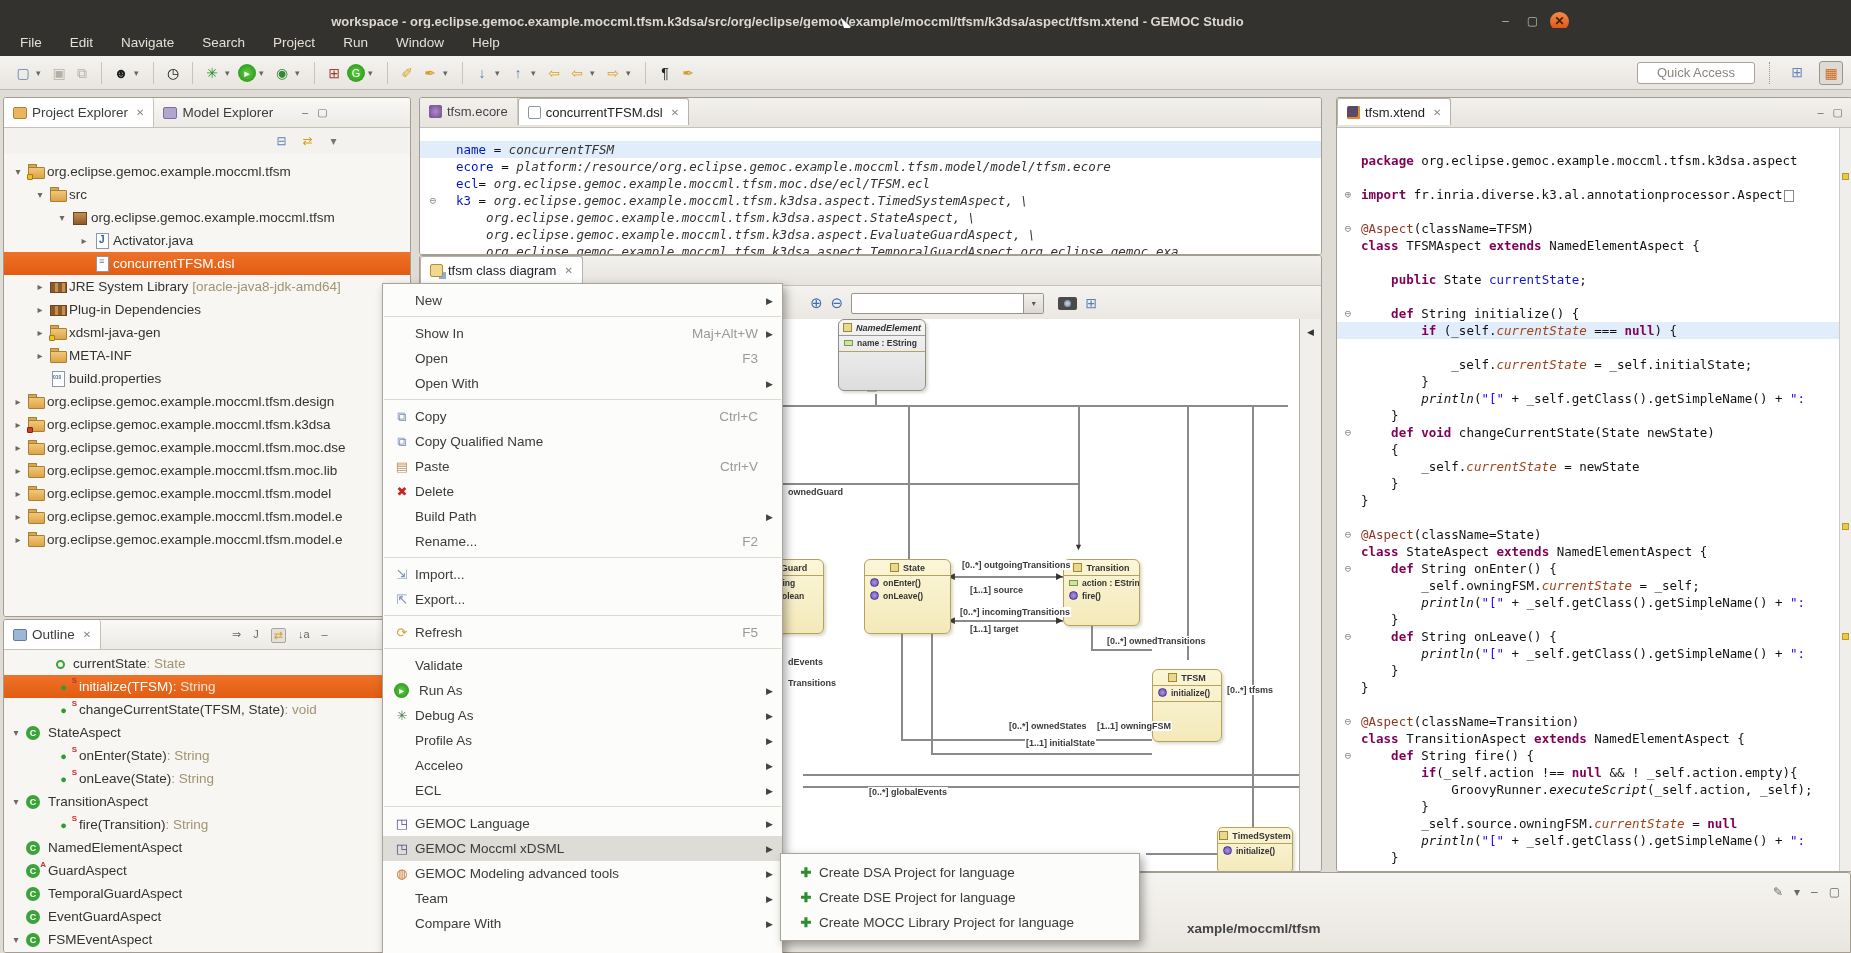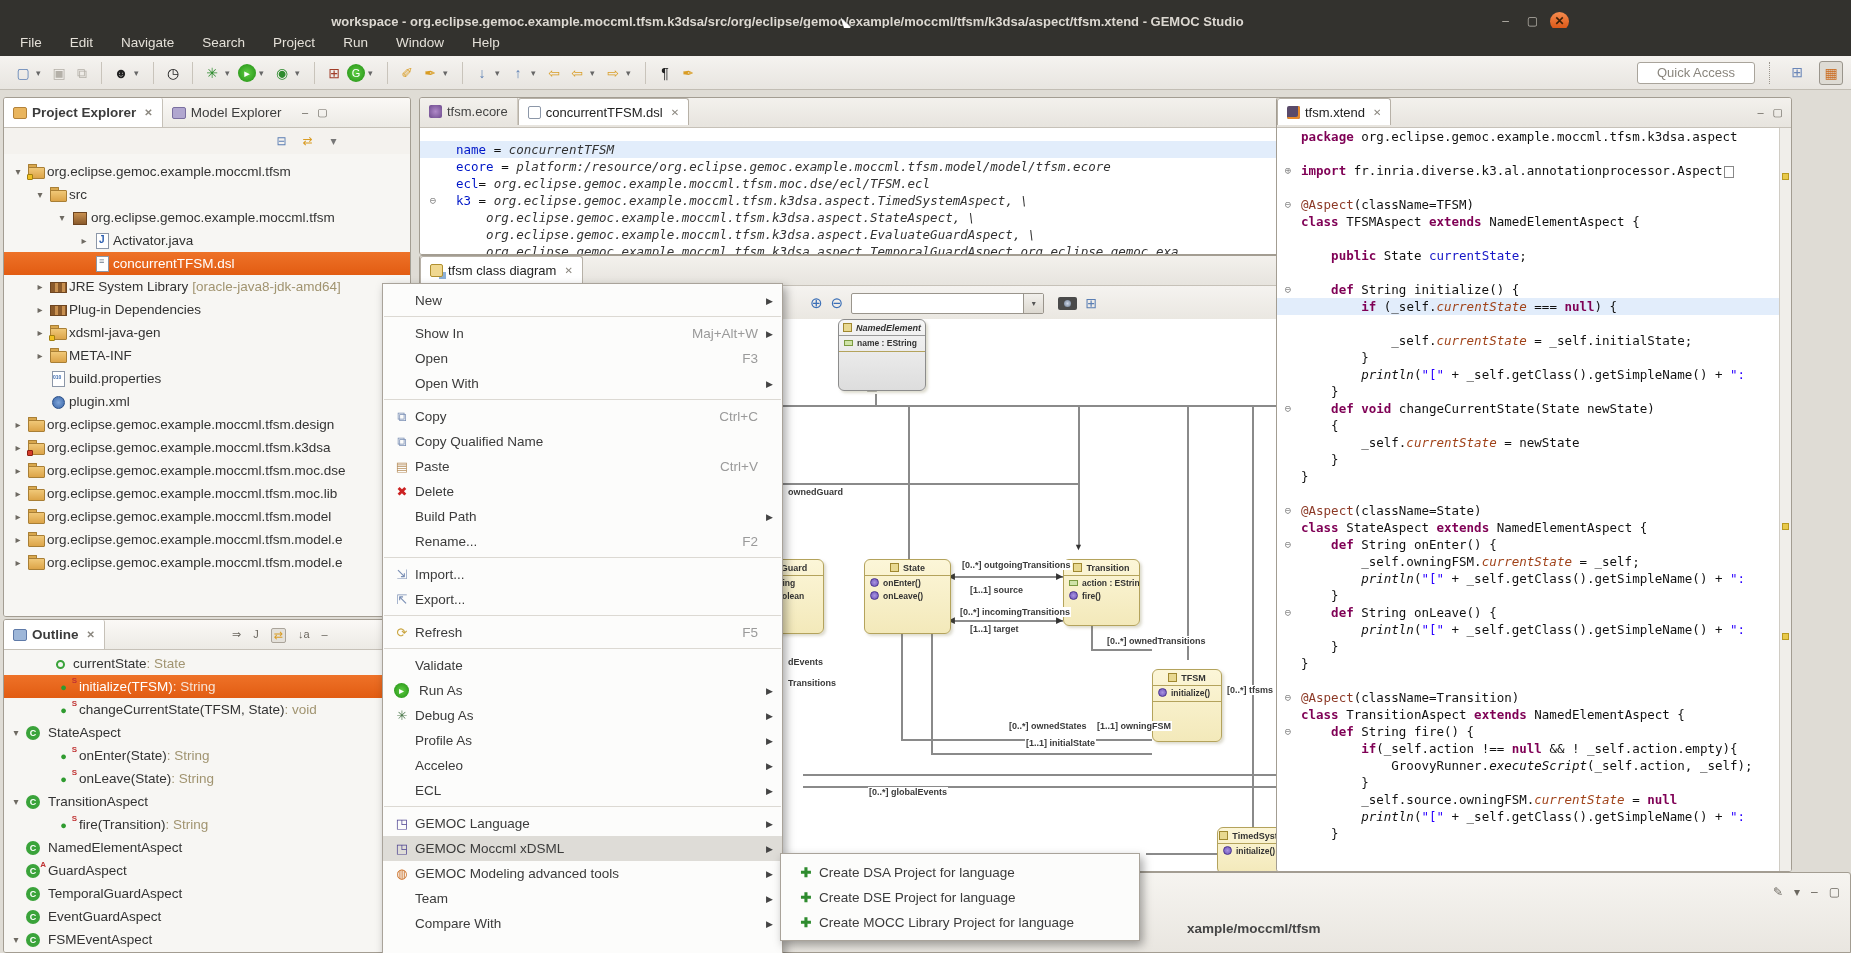--- a/index.html
+++ b/index.html
@@ -28,24 +28,24 @@
   .dotsep{width:2px;height:22px;border-left:1px dotted #9a958c;margin:0 4px}
   .persp{width:24px;height:24px;text-align:center;line-height:22px;font-size:14px;color:#6a86b8}
   .persp.active{border:1px solid #9a958c;border-radius:3px;background:#dedbd4;color:#c96a1e}
   
   .workbench{position:absolute;left:0;top:90px;width:1851px;height:863px;background:#dfdcd5}
   .panel,.estack{position:absolute;background:#f4f2ee;border:1px solid #a39d92;border-radius:3px;overflow:hidden}
   .pe{left:3px;top:7px;width:408px;height:520px}
   .outlinep{left:3px;top:529px;width:408px;height:334px}
   .top-editor{left:419px;top:7px;width:903px;height:158px}
   .diagram{left:419px;top:165px;width:903px;height:617px}
-  .right-editor{left:1276px;top:7px;width:516px;height:775px}
+  .right-editor{left:1336px;top:7px;width:516px;height:775px}
   .vtabs{height:30px;background:linear-gradient(#fbf9f6,#eceae5);border-bottom:1px solid #c6c1b8;display:flex;align-items:center;position:relative}
   .vtab{display:flex;align-items:center;gap:5px;padding:0 9px;height:29px;font-size:13.5px;color:#3c3c3c}
-  .vtab.sel{background:#fff;border-right:1px solid #c6c1b8;border-radius:2px 2px 0 0;font-weight:bold}
+  .vtab.sel{background:#fff;border-right:1px solid #c6c1b8;border-radius:2px 2px 0 0;font-weight:normal}
   .vt-right{position:absolute;display:flex;gap:9px;color:#6b675f;font-size:11px}
   .pe .vt-right{left:298px;top:8px}
   .vic{width:14px;height:12px;border-radius:2px}
   .vic-pe{background:#e9b55e;border:1px solid #b3823a}
   .vic-me{background:#b0a6cf;border:1px solid #7a6fa0}
   .vic-ol{background:#9db6d8;border:1px solid #5f7aa8}
   .tclose{color:#8a867e;font-size:10px;margin-left:3px}
   .vtoolbar{height:26px;display:flex;align-items:center;justify-content:flex-end;gap:9px;padding-right:68px;color:#777;font-size:12px}
   .vtb{width:17px;text-align:center}
   .pressed{border:1px solid #aaa49a;border-radius:2px;background:#e4e1da}
@@ -85,21 +85,21 @@
   .etab{display:flex;align-items:center;gap:5px;height:27px;padding:0 9px;font-size:13px;color:#444;border-right:1px solid #cfcac1}
   .etab.sel{background:#fff;border:1px solid #b7b1a7;border-bottom:none;border-radius:3px 3px 0 0;color:#222}
   .eic{width:13px;height:13px;border-radius:2px}
   .eic-ecore{background:radial-gradient(#b089c8,#6d4a8d)}
   .eic-dsl{background:#fff;border:1px solid #8c97a8}
   .eic-diag{background:#f0d890;border:1px solid #b09030;box-shadow:6px 5px 0 -3px #8cb0d8}
   .eic-xtend{background:#5a4a6a;box-shadow:inset -2px -2px 0 #e88a2a}
   .et-right{position:absolute;right:8px;top:8px;display:flex;gap:9px;color:#6b675f;font-size:11px}
   .code{background:#fff;height:calc(100% - 30px);overflow:hidden;font-family:"DejaVu Sans Mono",monospace;font-size:12.5px}
   .code.dsl{padding-top:13px}
-  .code.xtend{padding-top:0}
+  .code.xtend{padding-top:24px}
   .cline{height:17px;display:flex;align-items:center}
   .chl{background:#e2edfb}
   .fold{flex:none;text-align:center;color:#8a8a8a;font-size:11px}
   .dsl .fold{width:26px}
   .xtend .fold{width:22px}
   .ctxt{white-space:pre}
   .dsl .ctxt{padding-left:10px}
   .xtend .ctxt{padding-left:2px}
   .t-kw{color:#0017c8}
   .t-vl{font-style:italic;color:#333}
@@ -316,25 +316,20 @@
         <div class="trow" style="padding-left: 28px;">
           <span class="tarr">▸</span>
           <span class="ti ti-fld fol"></span>
           <span class="tl">META-INF</span>
         </div>
         <div class="trow" style="padding-left: 28px;">
           <span class="tarr"></span>
           <span class="ti ti-prp"></span>
           <span class="tl">build.properties</span>
         </div>
-        <div class="trow" style="padding-left: 28px;">
-          <span class="tarr"></span>
-          <span class="ti ti-xml"></span>
-          <span class="tl">plugin.xml</span>
-        </div>
         <div class="trow" style="padding-left: 6px;">
           <span class="tarr">▸</span>
           <span class="ti ti-prj2 fol"></span>
           <span class="tl">org.eclipse.gemoc.example.moccml.tfsm.design</span>
         </div>
         <div class="trow" style="padding-left: 6px;">
           <span class="tarr">▸</span>
           <span class="ti ti-prj3 fol">
             <i class="bdg err"></i>
           </span>

